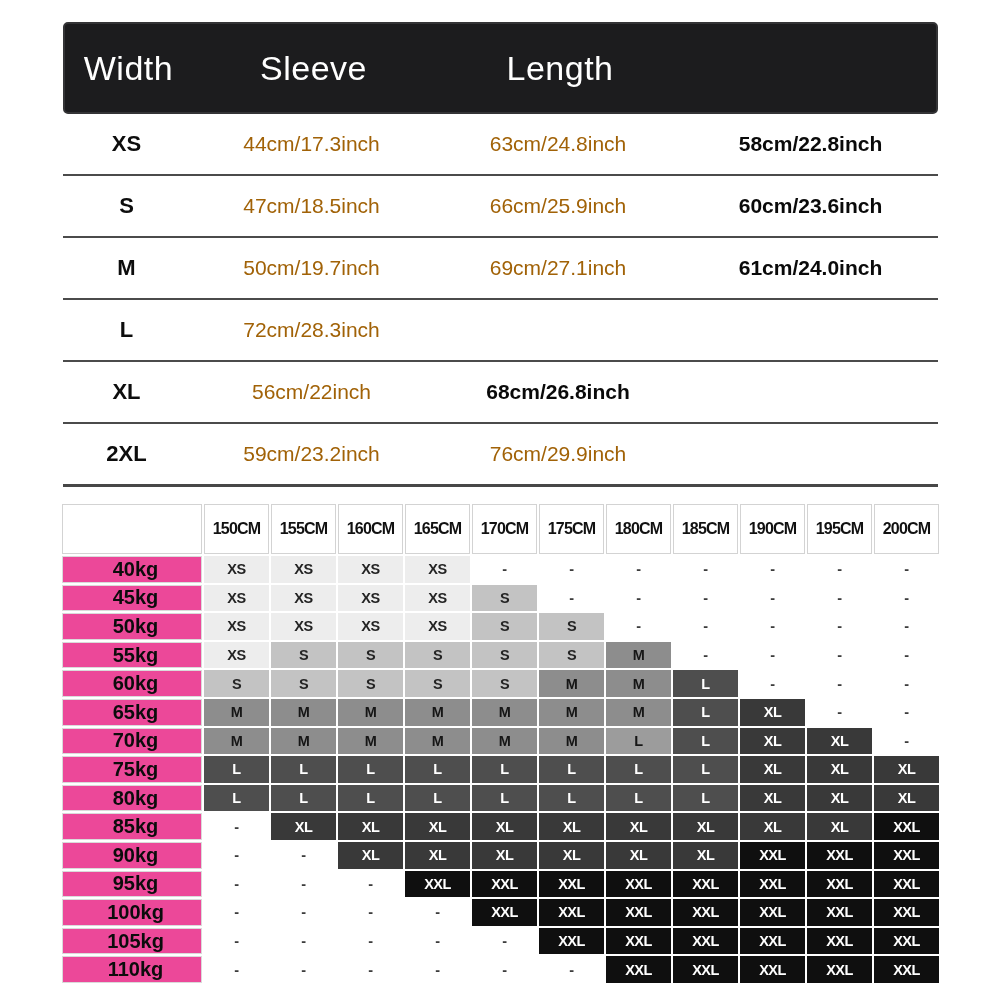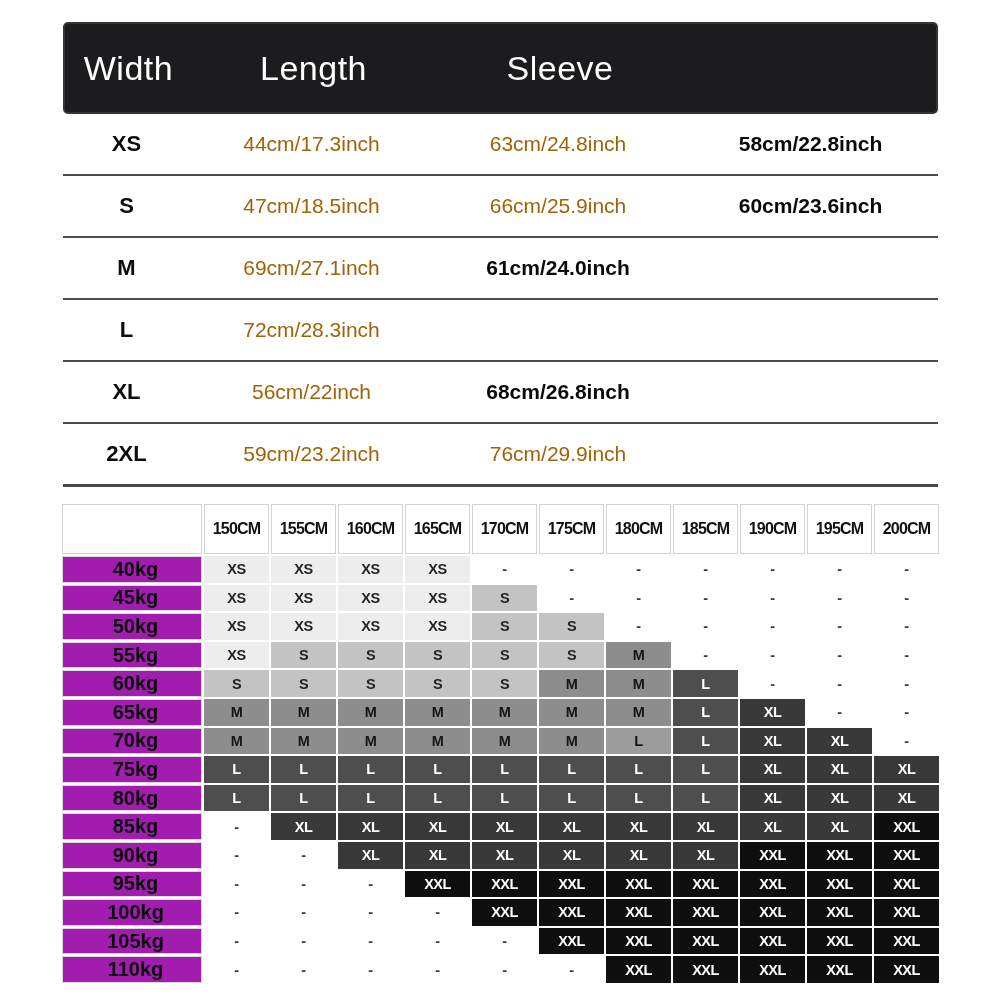--- a/index.html
+++ b/index.html
@@ -38,50 +38,51 @@
   .fit-grid > div{
     display:flex;align-items:center;justify-content:center;
     box-sizing:border-box;
   }
   .corner{border:1px solid #d3d3d3;background:#fff;}
   .fh{
     border:1px solid #d3d3d3;background:#fff;
     font-weight:700;font-size:16px;letter-spacing:-0.8px;color:#111;
   }
   .fw{
-    border:1px solid #dadada;background:#a21caf;
+    border:1px solid #dadada;background:#ec4899;
     font-weight:700;font-size:20px;color:#0c0c0c;padding-left:7px;
   }
   .fc{font-weight:700;font-size:14.5px;letter-spacing:-0.5px;}
   .fc.dash{background:#ffffff;font-weight:700;color:#3c3c3c;}
 </style>
 </head>
 <body>
 
 <div class="size-table">
   <div class="size-head">
     <div class="sh">Width</div>
+    <div class="sh">Sleeve</div>
     <div class="sh">Length</div>
-    <div class="sh">Sleeve</div>
   </div>
   <div id="size-rows">
       <div class="size-row">
         <div class="cell lab">XS</div>
         <div class="cell val">44cm/17.3inch</div>
         <div class="cell val">63cm/24.8inch</div>
         <div class="cell slv">58cm/22.8inch</div>
       </div>
       <div class="size-row">
         <div class="cell lab">S</div>
         <div class="cell val">47cm/18.5inch</div>
         <div class="cell val">66cm/25.9inch</div>
         <div class="cell slv">60cm/23.6inch</div>
       </div>
       <div class="size-row">
         <div class="cell lab">M</div>
+        <div class="cell val">50cm/19.7inch</div>
         <div class="cell val">69cm/27.1inch</div>
         <div class="cell slv">61cm/24.0inch</div>
       </div>
       <div class="size-row">
         <div class="cell lab">L</div>
         <div class="cell val">72cm/28.3inch</div>
       </div>
       <div class="size-row">
         <div class="cell lab">XL</div>
         <div class="cell val">56cm/22inch</div>

